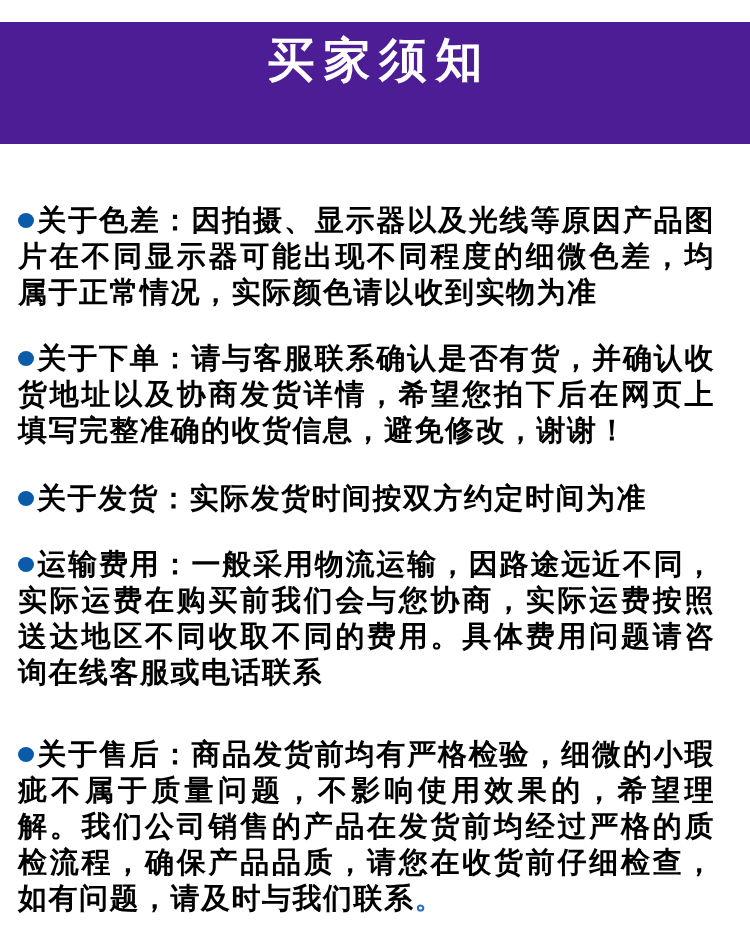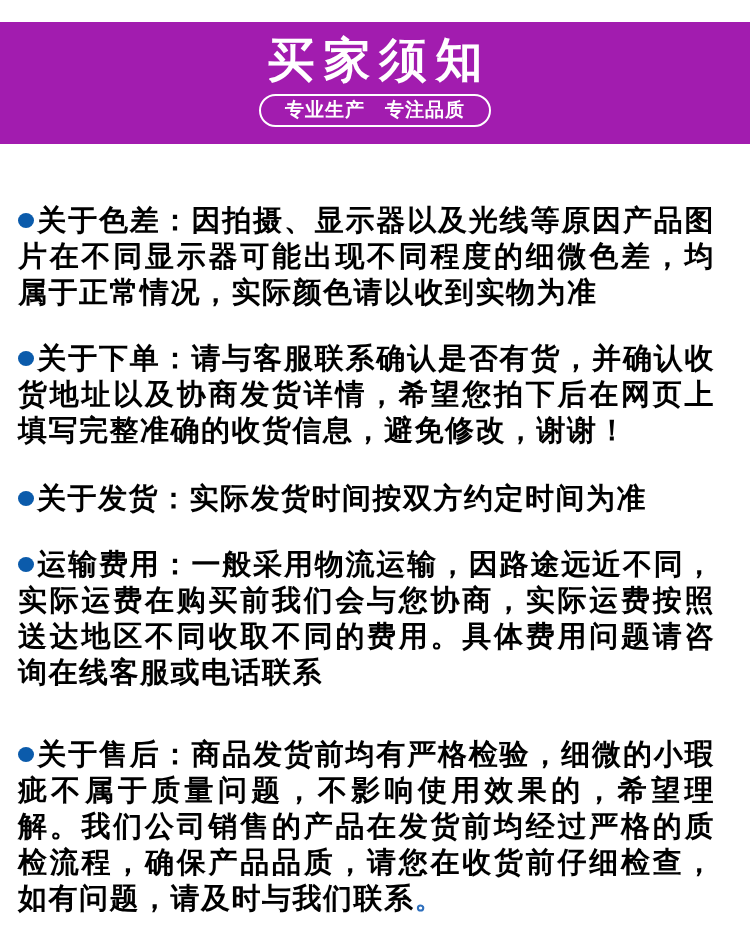--- a/index.html
+++ b/index.html
@@ -12,21 +12,21 @@
     min-height: 935px;
     font-family: "Liberation Sans", "DejaVu Sans", sans-serif;
     position: relative;
   }
   .top-spacer {
     height: 22px;
     background: #ffffff;
   }
   .banner {
     height: 122px;
-    background: #a21caf;
+    background: #4c1d95;
     text-align: center;
     overflow: hidden;
   }
   .banner-title {
     margin-top: 13px;
     font-size: 47px;
     line-height: 50px;
     font-weight: bold;
     color: #ffffff;
     letter-spacing: 9px;
@@ -73,23 +73,20 @@
     color: #2e6fbd;
   }
 </style>
 </head>
 <body>
 
 <div class="top-spacer"></div>
 
 <div class="banner">
   <div class="banner-title">买家须知</div>
-  <div class="banner-pill">
-    <span>专业生产　专注品质</span>
-  </div>
 </div>
 
 <div class="content">
 
   <p class="notice">
     <span class="bullet"></span><span>关于色差：</span><span>因拍摄、显示器以及光线等原因产品图片在不同显示器可能出现不同程度的细微色差，均属于正常情况，实际颜色请以收到实物为准</span><span class="tail"></span>
   </p>
 
   <p class="notice gap-sm">
     <span class="bullet"></span><span>关于下单：</span><span>请与客服联系确认是否有货，并确认收货地址以及协商发货详情，希望您拍下后在网页上填写完整准确的收货信息，避免修改，谢谢！</span><span class="tail"></span>

